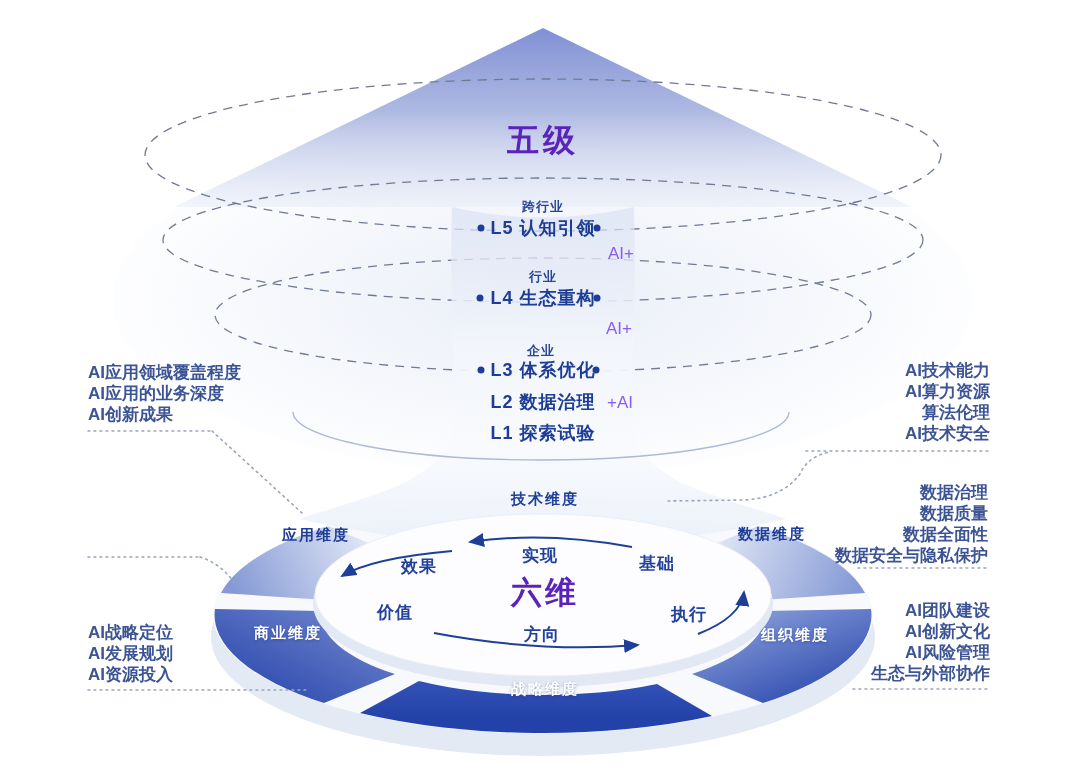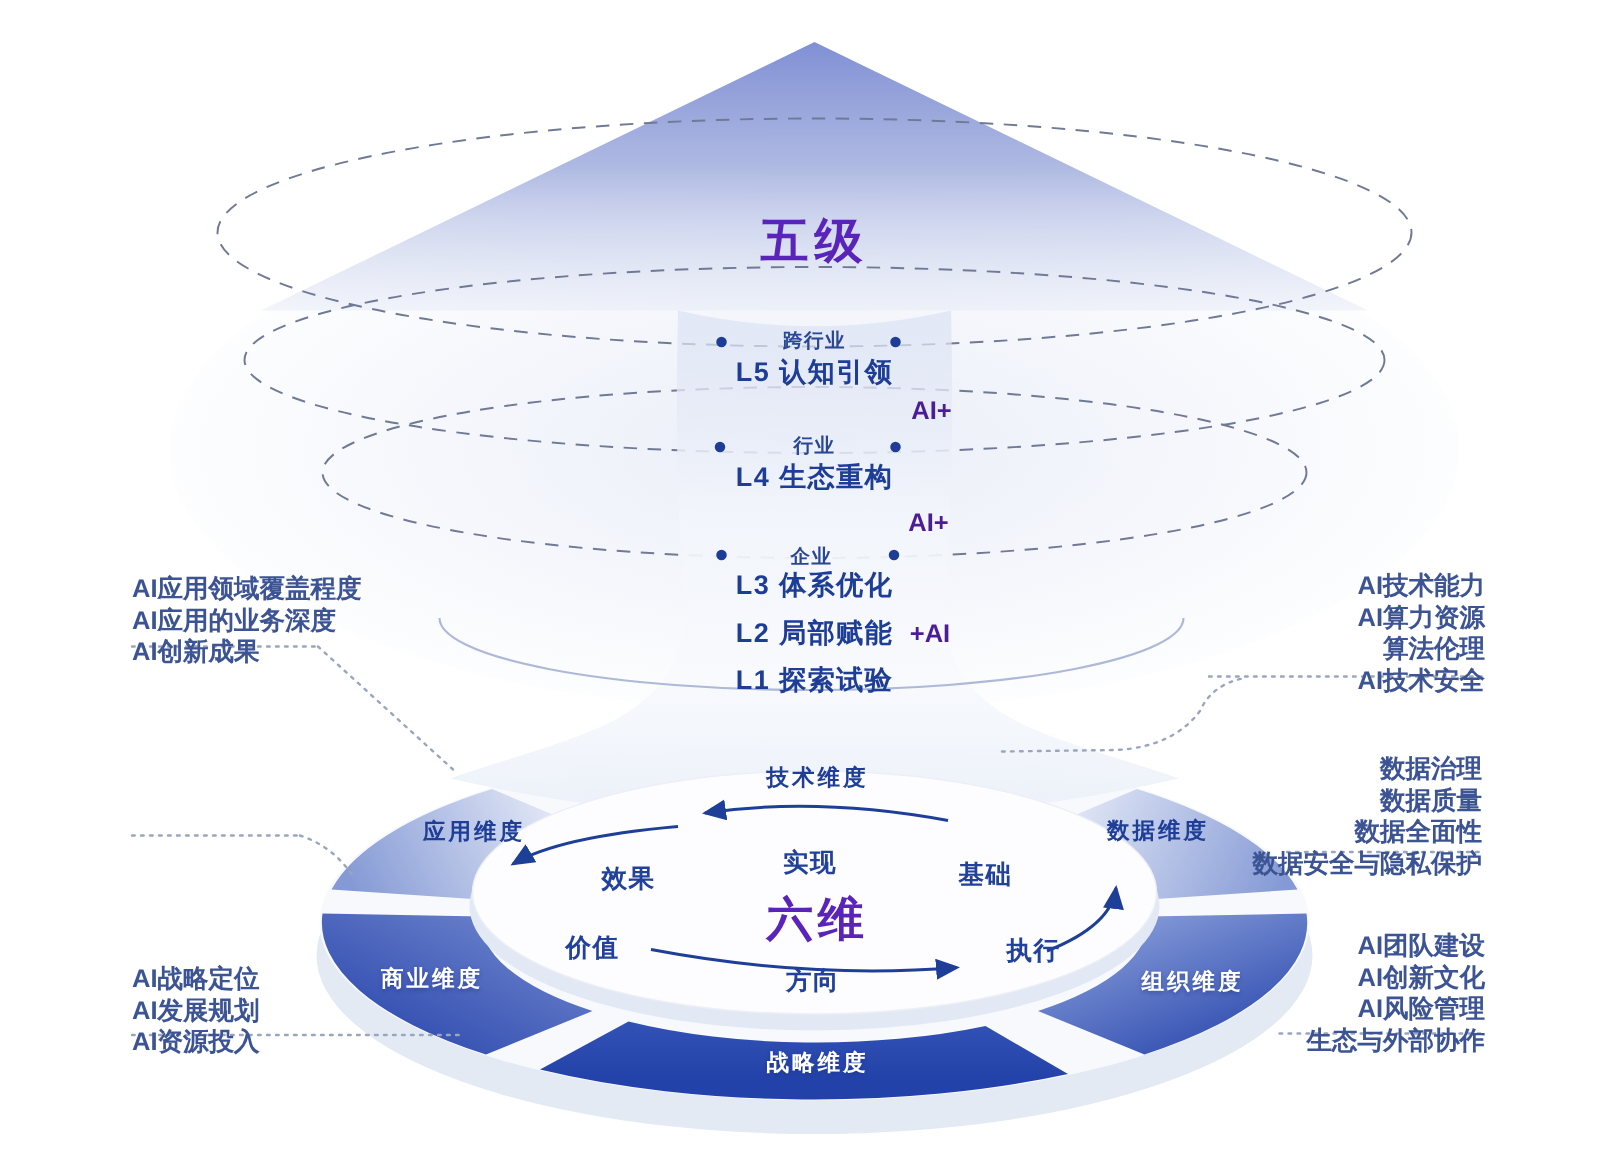--- a/index.html
+++ b/index.html
@@ -1,25 +1,25 @@
 <!DOCTYPE html>
 <html><head>
 <meta charset="utf-8">
 <style>
   html,body{margin:0;padding:0;background:#ffffff;}
   .stage{position:relative;width:1080px;height:771px;overflow:hidden;background:#ffffff;
          font-family:"Liberation Sans","DejaVu Sans",sans-serif;}
   .stage svg{position:absolute;left:0;top:0;}
-  .abs{position:absolute;margin-top:20px;}
+  .abs{position:absolute;}
   .ctr{transform:translate(-50%,-50%);white-space:nowrap;}
   .big-purple{font-size:32px;font-weight:800;color:#5a24bb;letter-spacing:4px;}
   .mid-purple{font-size:31px;font-weight:800;color:#5a24bb;letter-spacing:3px;}
   .scope{font-size:13px;font-weight:600;color:#2a4795;letter-spacing:1px;}
   .lvl{font-size:18px;font-weight:700;color:#1d3d96;letter-spacing:1px;}
-  .tag{font-size:17px;font-weight:700;color:#4c1d95;}
+  .tag{font-size:17px;font-weight:400;color:#8b5cf6;}
   .dim{font-size:15px;font-weight:800;letter-spacing:2px;}
   .dim-navy{color:#1e3e97;}
   .dim-white{color:#ffffff;text-shadow:0 1px 3px rgba(20,40,120,.45);}
   .cyc{font-size:17px;font-weight:700;color:#21419b;letter-spacing:1px;}
   .note{font-size:17px;font-weight:600;color:#3c5494;line-height:21px;white-space:nowrap;}
   .note-r{text-align:right;}
 </style>
 </head>
 <body>
 
@@ -127,21 +127,21 @@
   <div class="abs ctr lvl" style="left:543px;top:228px">L5 认知引领</div>
   <div class="abs ctr tag" style="left:621px;top:254px">AI+</div>
 
   <div class="abs ctr scope" style="left:543px;top:277px">行业</div>
   <div class="abs ctr lvl" style="left:543px;top:298px">L4 生态重构</div>
   <div class="abs ctr tag" style="left:619px;top:329px">AI+</div>
 
   <div class="abs ctr scope" style="left:541px;top:351px">企业</div>
   <div class="abs ctr lvl" style="left:543px;top:370px">L3 体系优化</div>
 
-  <div class="abs ctr lvl" style="left:543px;top:402px">L2 局部赋能</div>
+  <div class="abs ctr lvl" style="left:543px;top:402px">L2 数据治理</div>
   <div class="abs ctr tag" style="left:620px;top:403px">+AI</div>
 
   <div class="abs ctr lvl" style="left:543px;top:433px">L1 探索试验</div>
 
   <div class="abs ctr dim dim-navy" style="left:545px;top:499px">技术维度</div>
   <div class="abs ctr dim dim-navy" style="left:316px;top:535px">应用维度</div>
   <div class="abs ctr dim dim-navy" style="left:772px;top:534px">数据维度</div>
   <div class="abs ctr dim dim-white" style="left:288px;top:633px">商业维度</div>
   <div class="abs ctr dim dim-white" style="left:795px;top:635px">组织维度</div>
   <div class="abs ctr dim dim-white" style="left:545px;top:689px">战略维度</div>

